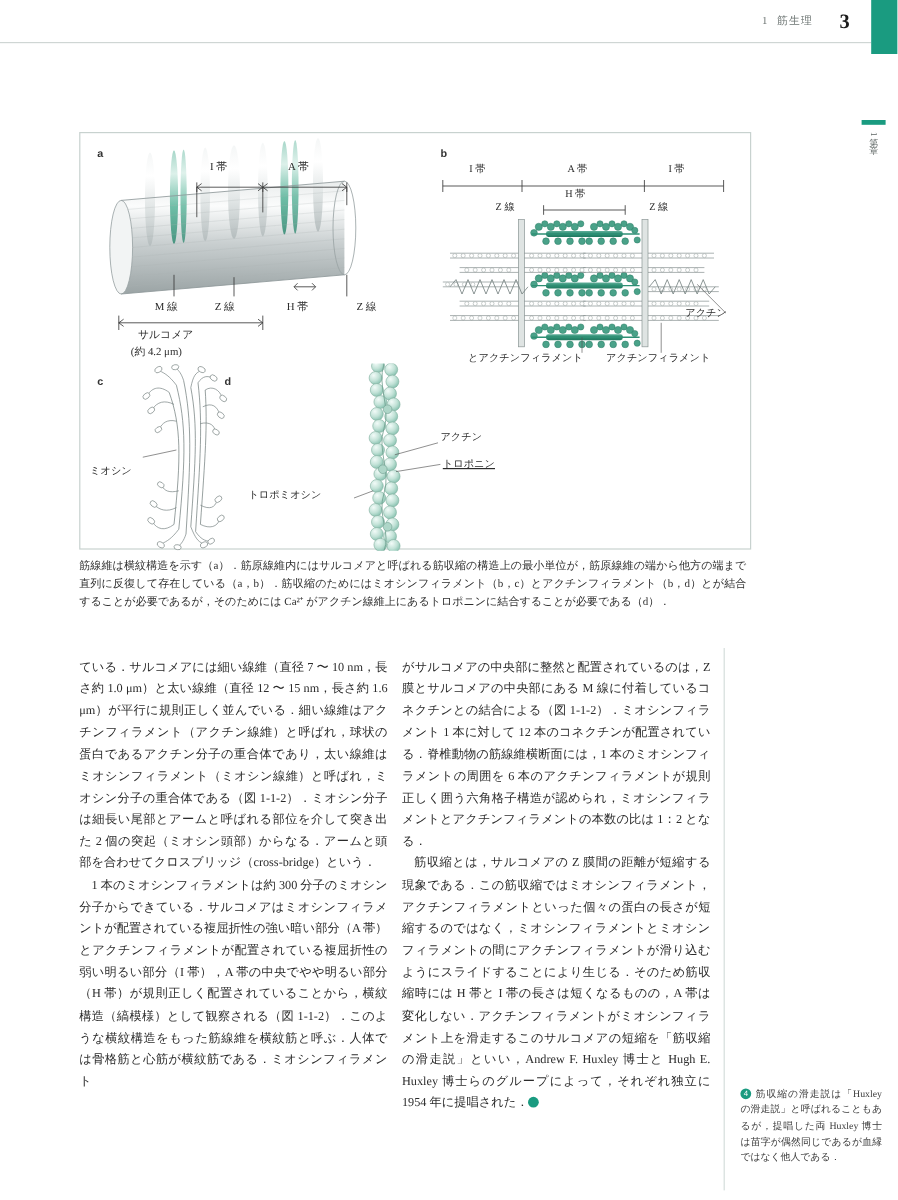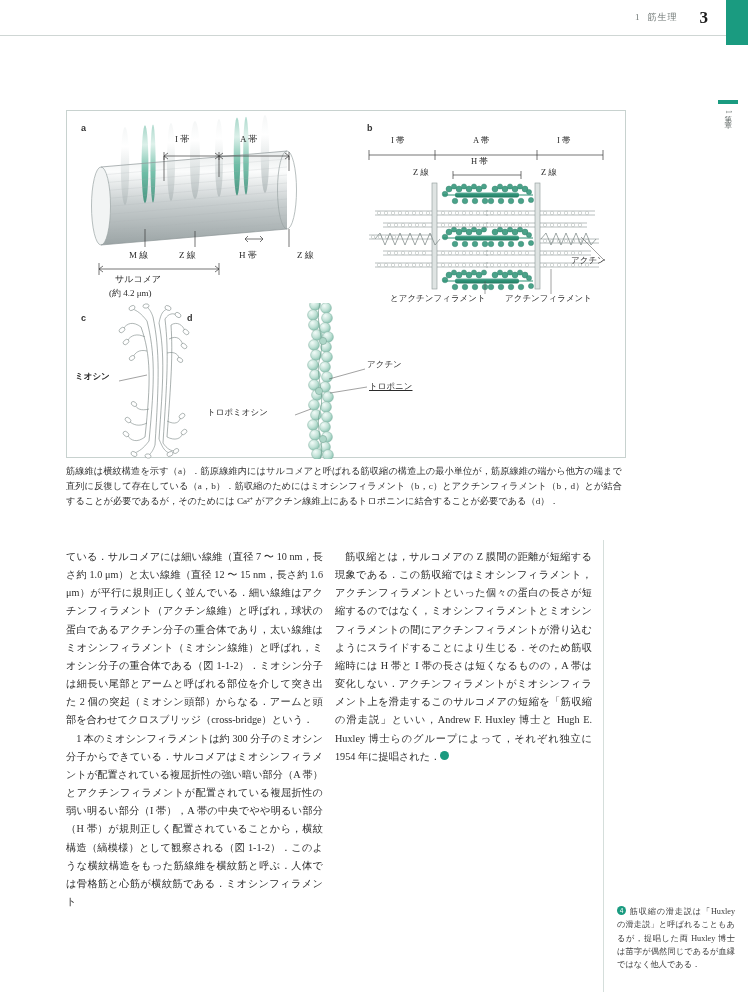--- a/index.html
+++ b/index.html
@@ -625,21 +625,21 @@
         <ellipse cx="117" cy="129" rx="3.2" ry="2.2" transform="rotate(-40 117 129)"></ellipse>
         <ellipse cx="67" cy="151" rx="3.2" ry="2.2" transform="rotate(30 67 151)"></ellipse>
         <ellipse cx="81" cy="153" rx="3.0" ry="2.1" transform="rotate(10 81 153)"></ellipse>
         <ellipse cx="103" cy="151" rx="3.2" ry="2.2" transform="rotate(-25 103 151)"></ellipse>
         <ellipse cx="109" cy="148" rx="3.0" ry="2.1" transform="rotate(-35 109 148)"></ellipse>
       </g>
 
       <path d="M52,78 L80,72" stroke="#555" stroke-width="0.55" fill="none"></path>
     </svg>
 
-    <div class="lblc" style="left:8px; top:68px;font-weight:bold;">ミオシン</div>
+    <div class="lblc" style="left:8px; top:84px;">ミオシン</div>
   </div>
 
   <div id="panel-d">
     <div class="panel-letter" style="left:0px; top:10px;">d</div>
 
     <svg width="300" height="156" style="position:absolute; left:0; top:0;">
       <defs>
         <radialGradient id="actinBead" cx="35%" cy="30%" r="70%">
           <stop offset="0%" stop-color="#f2fbf8"></stop>
           <stop offset="60%" stop-color="#c2e2d7"></stop>
@@ -708,20 +708,21 @@
 <div id="caption">
   <div id="caption-body">筋線維は横紋構造を示す（a）．筋原線維内にはサルコメアと呼ばれる筋収縮の構造上の最小単位が，筋原線維の端から他方の端まで直列に反復して存在している（a，b）．筋収縮のためにはミオシンフィラメント（b，c）とアクチンフィラメント（b，d）とが結合することが必要であるが，そのためには Ca²⁺ がアクチン線維上にあるトロポニンに結合することが必要である（d）．</div>
 </div>
 
 <div id="body-cols">
   <div class="col">
     <p class="noindent">ている．サルコメアには細い線維（直径 7 〜 10 nm，長さ約 1.0 μm）と太い線維（直径 12 〜 15 nm，長さ約 1.6 μm）が平行に規則正しく並んでいる．細い線維はアクチンフィラメント（アクチン線維）と呼ばれ，球状の蛋白であるアクチン分子の重合体であり，太い線維はミオシンフィラメント（ミオシン線維）と呼ばれ，ミオシン分子の重合体である（図 1-1-2）．ミオシン分子は細長い尾部とアームと呼ばれる部位を介して突き出た 2 個の突起（ミオシン頭部）からなる．アームと頭部を合わせてクロスブリッジ（cross-bridge）という．</p>
     <p>1 本のミオシンフィラメントは約 300 分子のミオシン分子からできている．サルコメアはミオシンフィラメントが配置されている複屈折性の強い暗い部分（A 帯）とアクチンフィラメントが配置されている複屈折性の弱い明るい部分（I 帯），A 帯の中央でやや明るい部分（H 帯）が規則正しく配置されていることから，横紋構造（縞模様）として観察される（図 1-1-2）．このような横紋構造をもった筋線維を横紋筋と呼ぶ．人体では骨格筋と心筋が横紋筋である．ミオシンフィラメント</p>
   </div>
   <div class="col">
+    <p class="noindent">がサルコメアの中央部に整然と配置されているのは，Z 膜とサルコメアの中央部にある M 線に付着しているコネクチンとの結合による（図 1-1-2）．ミオシンフィラメント 1 本に対して 12 本のコネクチンが配置されている．脊椎動物の筋線維横断面には，1 本のミオシンフィラメントの周囲を 6 本のアクチンフィラメントが規則正しく囲う六角格子構造が認められ，ミオシンフィラメントとアクチンフィラメントの本数の比は 1：2 となる．</p>
     <p><span>筋収縮とは，サルコメアの Z 膜間の距離が短縮する現象である．この筋収縮ではミオシンフィラメント，アクチンフィラメントといった個々の蛋白の長さが短縮するのではなく，ミオシンフィラメントとミオシンフィラメントの間にアクチンフィラメントが滑り込むようにスライドすることにより生じる．そのため筋収縮時には H 帯と I 帯の長さは短くなるものの，A 帯は変化しない．アクチンフィラメントがミオシンフィラメント上を滑走するこのサルコメアの短縮を「筋収縮の滑走説」といい，Andrew F. Huxley 博士と Hugh E. Huxley 博士らのグループによって，それぞれ独立に 1954 年に提唱された．</span><span class="note-mark">4</span></p>
   </div>
 </div>
 
 <div id="col-rule"></div>
 
 <div id="margin-note">
   <span class="nm">4</span><span>筋収縮の滑走説は「Huxley の滑走説」と呼ばれることもあるが，提唱した両 Huxley 博士は苗字が偶然同じであるが血縁ではなく他人である．</span>
 </div>
 

